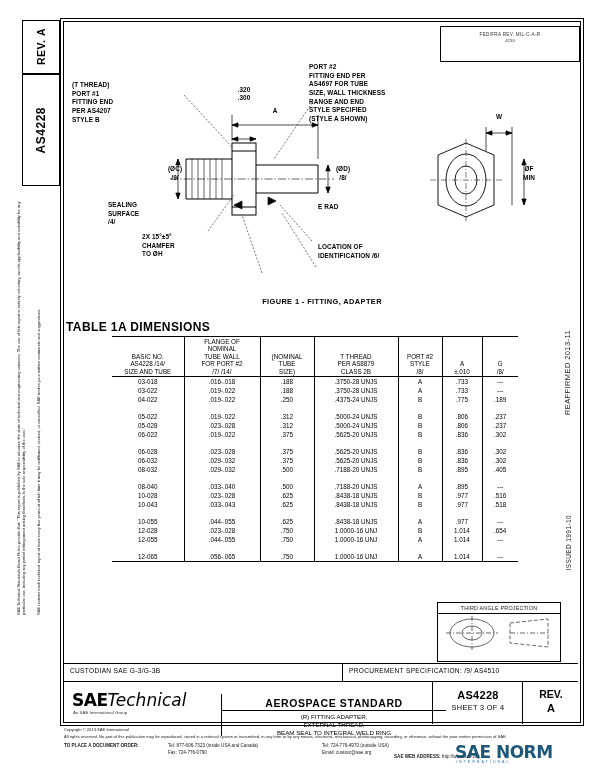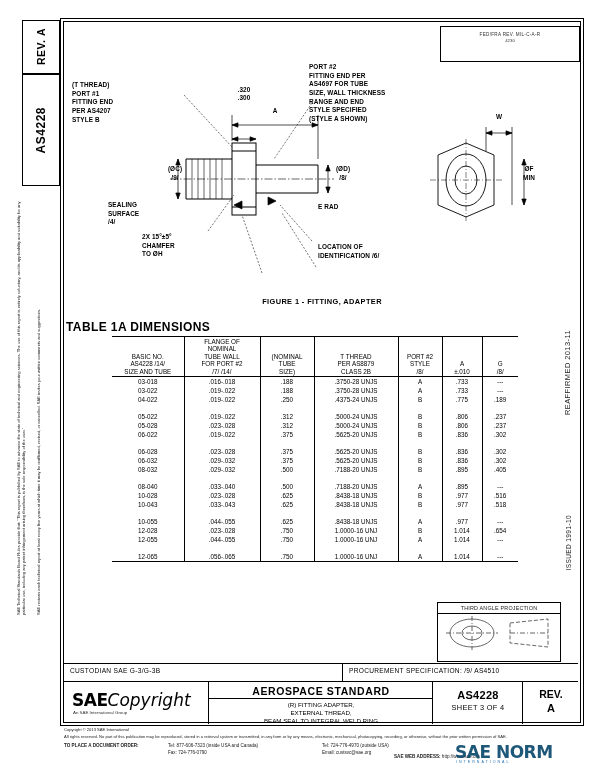--- a/index.html
+++ b/index.html
@@ -67,21 +67,21 @@
 
   .custline{position:absolute;left:64px;top:663px;width:514px;height:18px;border-top:1.1px solid #000;}
   .cust{position:absolute;left:6px;top:3px;font-size:6.6px;letter-spacing:.3px;}
   .procv{position:absolute;left:285px;top:3px;font-size:6.6px;letter-spacing:.3px;}
   .vdiv{position:absolute;left:278px;top:0;width:0;height:18px;border-left:1.1px solid #000;}
 
   
   .titleblk{position:absolute;left:64px;top:681px;width:514px;height:42px;border-top:1.3px solid #000;}
   .tb-cell{position:absolute;top:0;height:42px;}
   .tb-logo{left:0;width:144px;}
-  .tb-title{left:144px;width:224px;border-left:1.1px solid #000;}
+  .tb-title{left:157px;width:224px;border-left:1.1px solid #000;margin-top:12px;}
   .tb-num{left:368px;width:90px;border-left:1.1px solid #000;}
   .tb-rev{left:458px;width:56px;border-left:1.1px solid #000;}
   .sael{font-size:17px;font-weight:bold;letter-spacing:-.5px;font-family:"DejaVu Sans",sans-serif;margin:8px 0 0 8px;}
   .sael i{font-weight:normal;font-style:italic;letter-spacing:0;}
   .saesub{font-size:4.4px;margin-left:9px;color:#333;}
   .asname{font-size:10.5px;font-weight:bold;text-align:center;letter-spacing:.6px;margin-top:3px;border-bottom:1.1px solid #000;padding-bottom:1px;}
   .assub{font-size:6.2px;text-align:center;line-height:1.3;margin-top:2px;}
   .asnum{font-size:11px;font-weight:bold;text-align:center;margin-top:7px;letter-spacing:.3px;}
   .assheet{font-size:7.4px;text-align:center;margin-top:2px;letter-spacing:.3px;}
   .revl{font-size:10.5px;font-weight:bold;text-align:center;margin-top:6px;}
@@ -505,21 +505,21 @@
   </div>
 
   <div class="custline">
     <div class="vdiv"></div>
     <div class="cust">CUSTODIAN  SAE G-3/G-3B</div>
     <div class="procv">PROCUREMENT SPECIFICATION:  /9/ AS4510</div>
   </div>
 
   <div class="titleblk">
     <div class="tb-cell tb-logo">
-      <div class="sael"><span>SAE</span><i>Copyright</i></div>
+      <div class="sael"><span>SAE</span><i>Technical</i></div>
       <div class="saesub">An SAE International Group</div>
     </div>
     <div class="tb-cell tb-title">
       <div class="asname">AEROSPACE STANDARD</div>
       <div class="assub" style="white-space:pre-line">(R) FITTING  ADAPTER,
 EXTERNAL  THREAD,
 BEAM SEAL TO INTEGRAL WELD RING</div>
     </div>
     <div class="tb-cell tb-num">
       <div class="asnum">AS4228</div>

